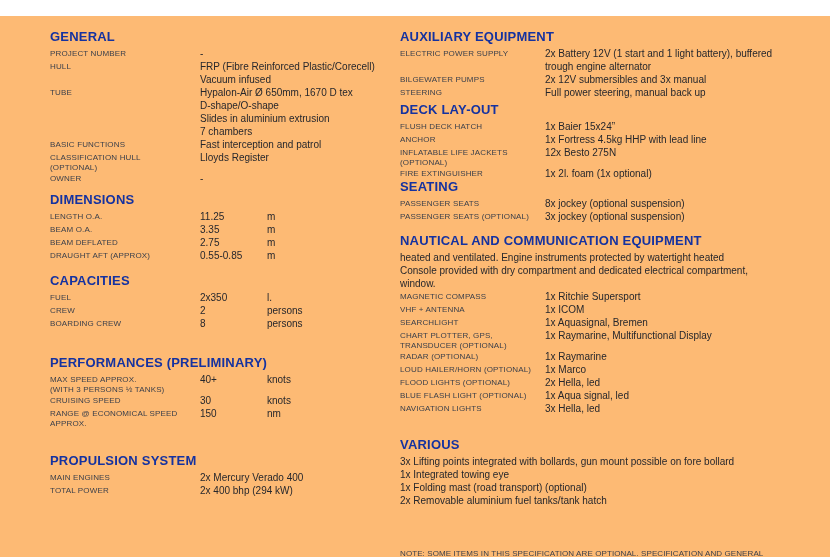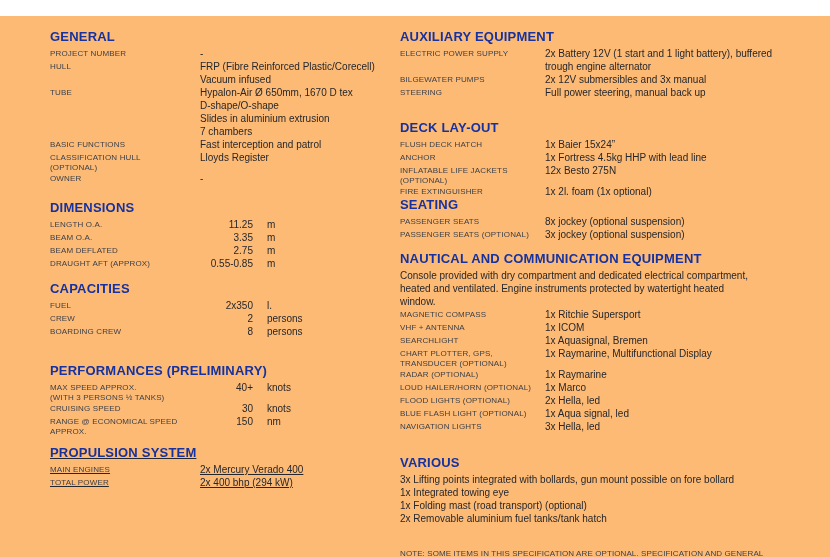--- a/index.html
+++ b/index.html
@@ -2,35 +2,35 @@
 <html><head>
 <meta charset="utf-8">
 <style>
   html,body{margin:0;padding:0;background:#ffffff;overflow:hidden;}
   body{width:830px;height:557px;position:relative;font-family:"Liberation Sans",sans-serif;color:#26272c;}
   .page{position:absolute;left:0;top:16px;width:830px;height:557px;background:#fdba74;}
   .col{position:absolute;top:0;padding-top:14px;}
   #col-left{left:50px;width:345px;}
   #col-right{left:400px;width:428px;}
   section{display:block;}
-  #col-left section:nth-of-type(2){margin-top:16px;}
+  #col-left section:nth-of-type(2){margin-top:8px;}
   #col-left section:nth-of-type(3){margin-top:12px;}
   #col-left section:nth-of-type(4){margin-top:26px;}
-  #col-left section:nth-of-type(5){margin-top:10px;text-decoration:underline;}
-  #col-right section:nth-of-type(2){margin-top:22px;}
+  #col-left section:nth-of-type(5){margin-top:26px;}
+  #col-right section:nth-of-type(2){margin-top:4px;}
   #col-right section:nth-of-type(3){}
   #col-right section:nth-of-type(4){margin-top:11px;}
   #col-right section:nth-of-type(5){margin-top:23px;}
   .section-heading{font-size:13px;font-weight:bold;color:#1532a0;letter-spacing:.2px;line-height:14px;margin-bottom:3px;white-space:nowrap;}
   .row{display:flex;align-items:flex-start;}
   .lbl{width:150px;flex:none;font-size:8px;line-height:9.5px;color:#3a3f4a;letter-spacing:.15px;padding-top:2px;}
   #col-right .lbl{width:145px;}
   .vals{min-width:0;}
   .val{font-size:10px;line-height:13px;white-space:nowrap;}
-  .num{width:53px;flex:none;text-align:right;font-size:10px;line-height:13px;}
+  .num{width:53px;flex:none;text-align:left;font-size:10px;line-height:13px;}
   .unit{margin-left:14px;font-size:10px;line-height:13px;}
   .intro{font-size:10px;line-height:13px;white-space:nowrap;}
   .note{position:absolute;left:400px;top:533px;width:424px;font-size:8px;line-height:9.5px;color:#3a3f4a;letter-spacing:.1px;}
 </style>
 </head>
 <body>
 
 <div class="page">
   <div id="col-left" class="col">
       <section class="section">
@@ -269,22 +269,22 @@
           <div class="lbl">
             <div>PASSENGER SEATS (OPTIONAL)</div>
           </div>
           <div class="vals">
             <div class="val">3x jockey (optional suspension)</div>
           </div>
         </div>
       </section>
       <section class="section">
         <div class="section-heading">NAUTICAL AND COMMUNICATION EQUIPMENT</div>
+        <div class="intro">heated and ventilated. Engine instruments protected by watertight heated</div>
         <div class="intro">Console provided with dry compartment and dedicated electrical compartment,</div>
-        <div class="intro">heated and ventilated. Engine instruments protected by watertight heated</div>
         <div class="intro">window.</div>
         <div class="row">
           <div class="lbl">
             <div>MAGNETIC COMPASS</div>
           </div>
           <div class="vals">
             <div class="val">1x Ritchie Supersport</div>
           </div>
         </div>
         <div class="row">

